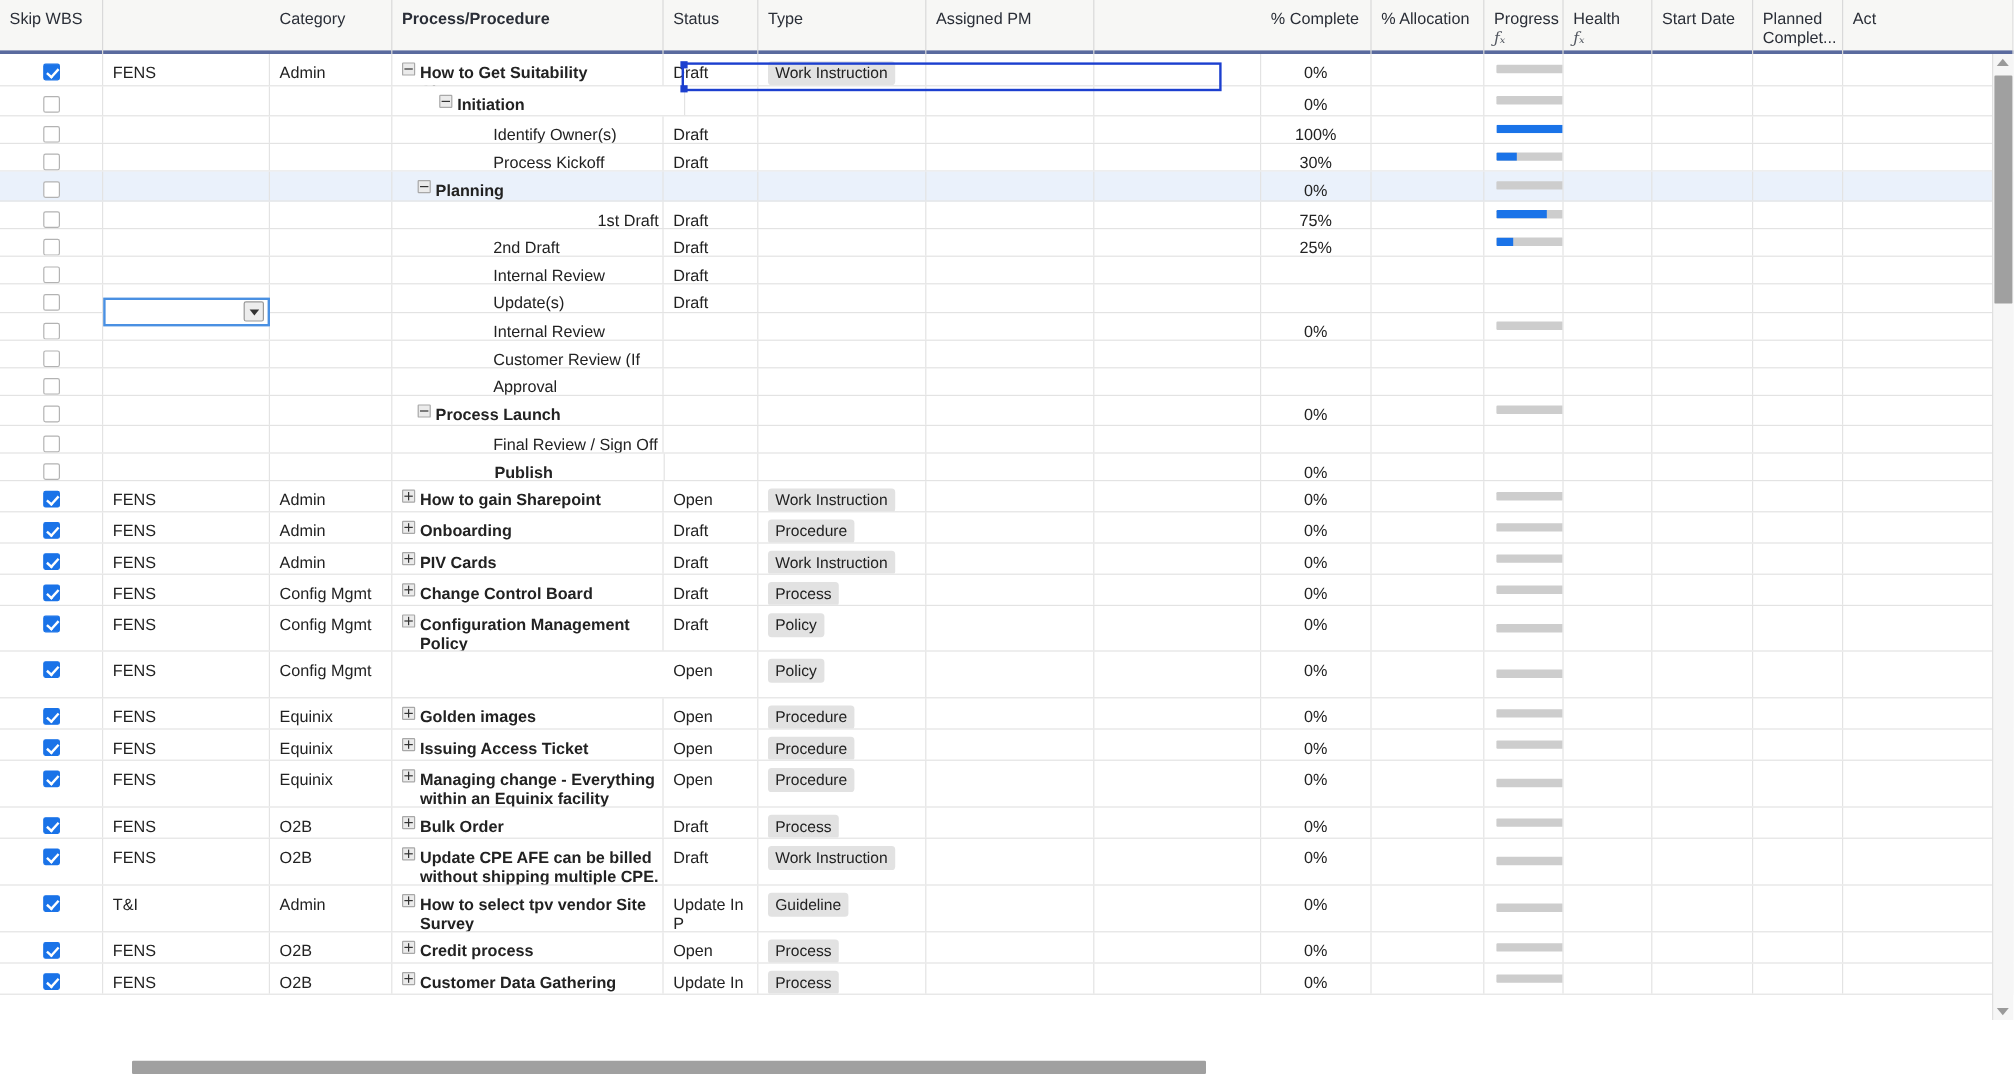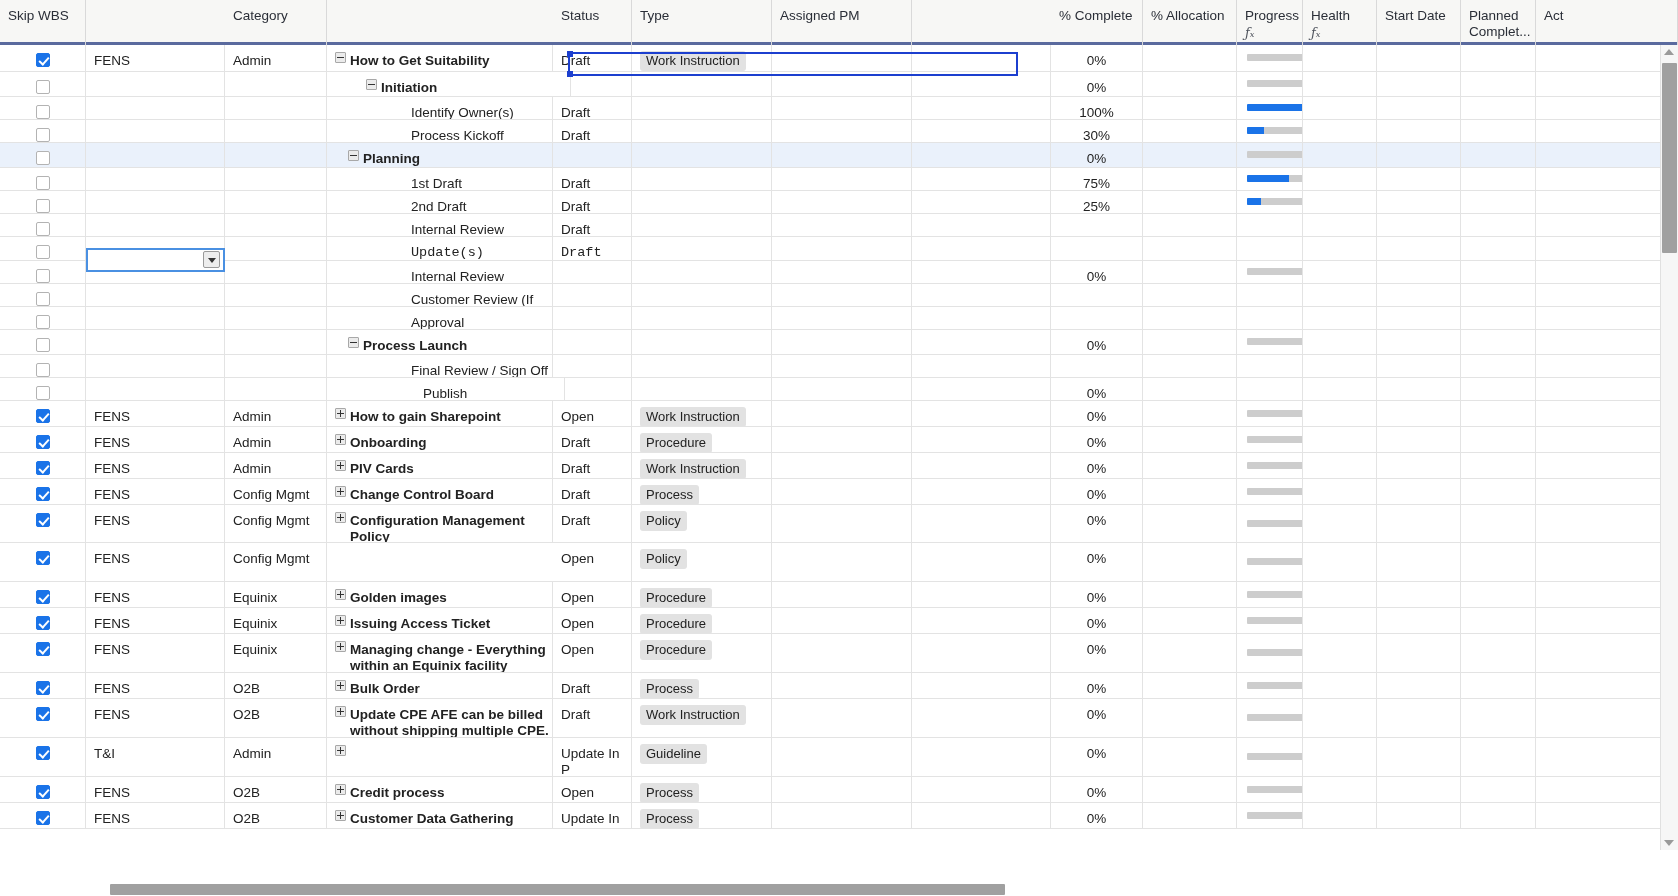--- a/index.html
+++ b/index.html
@@ -156,20 +156,21 @@
   }
 </style>
 </head>
 <body>
 
 <div id="app">
 
   <div class="grid-header" id="grid-header">
       <div class="hcell" style="left: 0px; width: 86px;"><span>Skip WBS</span></div>
       <div class="hcell" style="left: 225px; width: 102px;"><span>Category</span></div>
+      <div class="hcell bold" style="left: 327px; width: 226px;"><span>Process/Procedure</span></div>
       <div class="hcell" style="left: 553px; width: 79px;"><span>Status</span></div>
       <div class="hcell" style="left: 632px; width: 140px;"><span>Type</span></div>
       <div class="hcell" style="left: 772px; width: 140px;"><span>Assigned PM</span></div>
       <div class="hcell" style="left: 1051px; width: 92px;"><span>% Complete</span></div>
       <div class="hcell" style="left: 1143px; width: 94px;"><span>% Allocation</span></div>
       <div class="hcell" style="left: 1237px; width: 66px;"><span>Progress</span><span class="fx">ƒₓ</span></div>
       <div class="hcell" style="left: 1303px; width: 74px;"><span>Health</span><span class="fx">ƒₓ</span></div>
       <div class="hcell" style="left: 1377px; width: 84px;"><span>Start Date</span></div>
       <div class="hcell" style="left: 1461px; width: 75px;"><span>Planned Complet...</span></div>
       <div class="hcell" style="left: 1536px; width: 142px;"><span>Act</span></div>
@@ -369,21 +370,21 @@
       <div class="row" style="top: 123px; height: 23px;">
         <div class="cell" style="left: 0px; width: 86px;">
           <div class="cbwrap"><span class="cb"></span></div>
         </div>
         <div class="cell" style="left: 86px; width: 139px;">
           <span class="txt"></span>
         </div>
         <div class="cell" style="left: 225px; width: 102px;">
           <span class="txt"></span>
         </div>
-        <div class="cell" style="left: 327px; width: 226px;">
+        <div class="cell" style="left: 327px; width: 226px; text-align: right;">
           <span class="txt" style="left: 84px;">1st Draft</span>
         </div>
         <div class="cell" style="left: 553px; width: 79px;">
           <span class="txt">Draft</span>
         </div>
         <div class="cell" style="left: 632px; width: 140px;"></div>
         <div class="cell" style="left: 772px; width: 140px;">
           <span class="txt"></span>
         </div>
         <div class="cell" style="left: 912px; width: 139px;">
@@ -466,21 +467,21 @@
         <div class="cell center" style="left: 1051px; width: 92px;">
           <span class="txt"></span>
         </div>
         <div class="cell center" style="left: 1143px; width: 94px;"></div>
         <div class="cell" style="left: 1237px; width: 66px;"></div>
         <div class="cell" style="left: 1303px; width: 74px;"></div>
         <div class="cell" style="left: 1377px; width: 84px;"></div>
         <div class="cell" style="left: 1461px; width: 75px;"></div>
         <div class="cell" style="left: 1536px; width: 142px;"></div>
       </div>
-      <div class="row" style="top: 192px; height: 24px; font-family: Liberation Mono, monospace;">
+      <div class="row" style="top: 192px; height: 24px;">
         <div class="cell" style="left: 0px; width: 86px;">
           <div class="cbwrap"><span class="cb"></span></div>
         </div>
         <div class="cell" style="left: 86px; width: 139px;">
           <span class="txt"></span>
         </div>
         <div class="cell" style="left: 225px; width: 102px;">
           <span class="txt"></span>
         </div>
         <div class="cell" style="left: 327px; width: 226px;">
@@ -683,21 +684,21 @@
       <div class="row" style="top: 333px; height: 23px;">
         <div class="cell" style="left: 0px; width: 86px;">
           <div class="cbwrap"><span class="cb"></span></div>
         </div>
         <div class="cell" style="left: 86px; width: 139px;">
           <span class="txt"></span>
         </div>
         <div class="cell" style="left: 225px; width: 102px;">
           <span class="txt"></span>
         </div>
-        <div class="cell" style="left: 339px; width: 226px;">
+        <div class="cell" style="left: 328px; width: 226px; font-weight: bold;">
           <span class="txt" style="left: 84px;">Publish</span>
         </div>
         <div class="cell" style="left: 553px; width: 79px;">
           <span class="txt"></span>
         </div>
         <div class="cell" style="left: 632px; width: 140px;"></div>
         <div class="cell" style="left: 772px; width: 140px;">
           <span class="txt"></span>
         </div>
         <div class="cell" style="left: 912px; width: 139px;">
@@ -1154,20 +1155,21 @@
           <div class="cbwrap"><span class="cb on"></span></div>
         </div>
         <div class="cell" style="left: 86px; width: 139px;">
           <span class="txt">T&amp;I</span>
         </div>
         <div class="cell" style="left: 225px; width: 102px;">
           <span class="txt">Admin</span>
         </div>
         <div class="cell" style="left: 327px; width: 226px;">
           <span class="exp plus" style="left: 8px; top: 7px;"></span>
+          <span class="txt" style="left: 23px; font-weight: bold;">How to select tpv vendor Site Survey</span>
         </div>
         <div class="cell" style="left: 553px; width: 79px;">
           <span class="txt">Update In P</span>
         </div>
         <div class="cell" style="left: 632px; width: 140px;">
           <span class="pill">Guideline</span>
         </div>
         <div class="cell" style="left: 772px; width: 140px;">
           <span class="txt"></span>
         </div>

